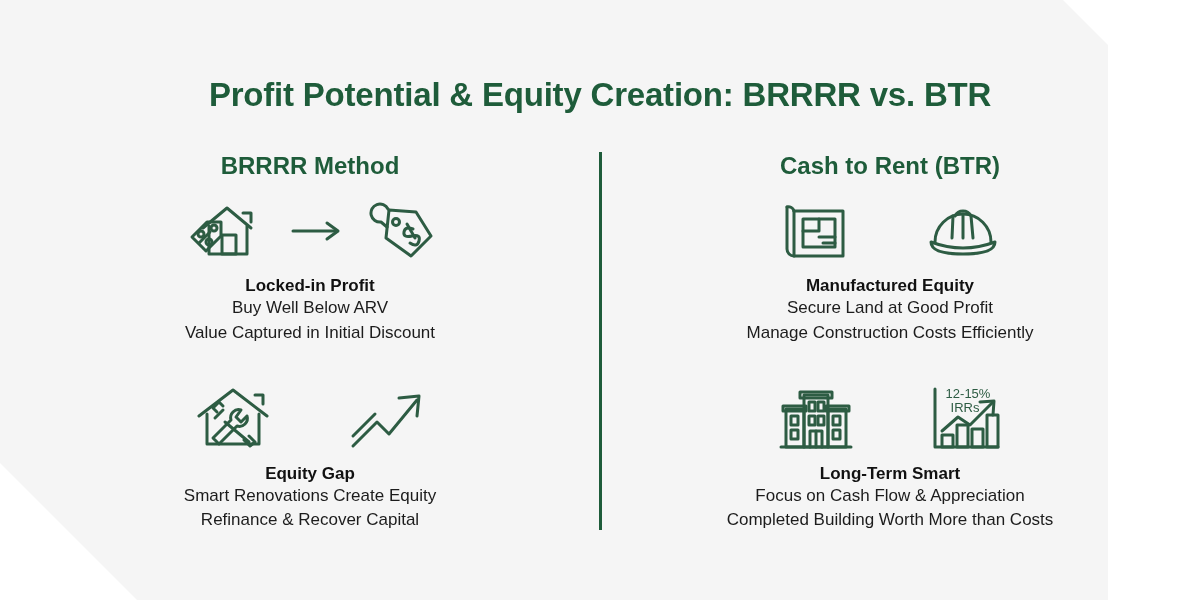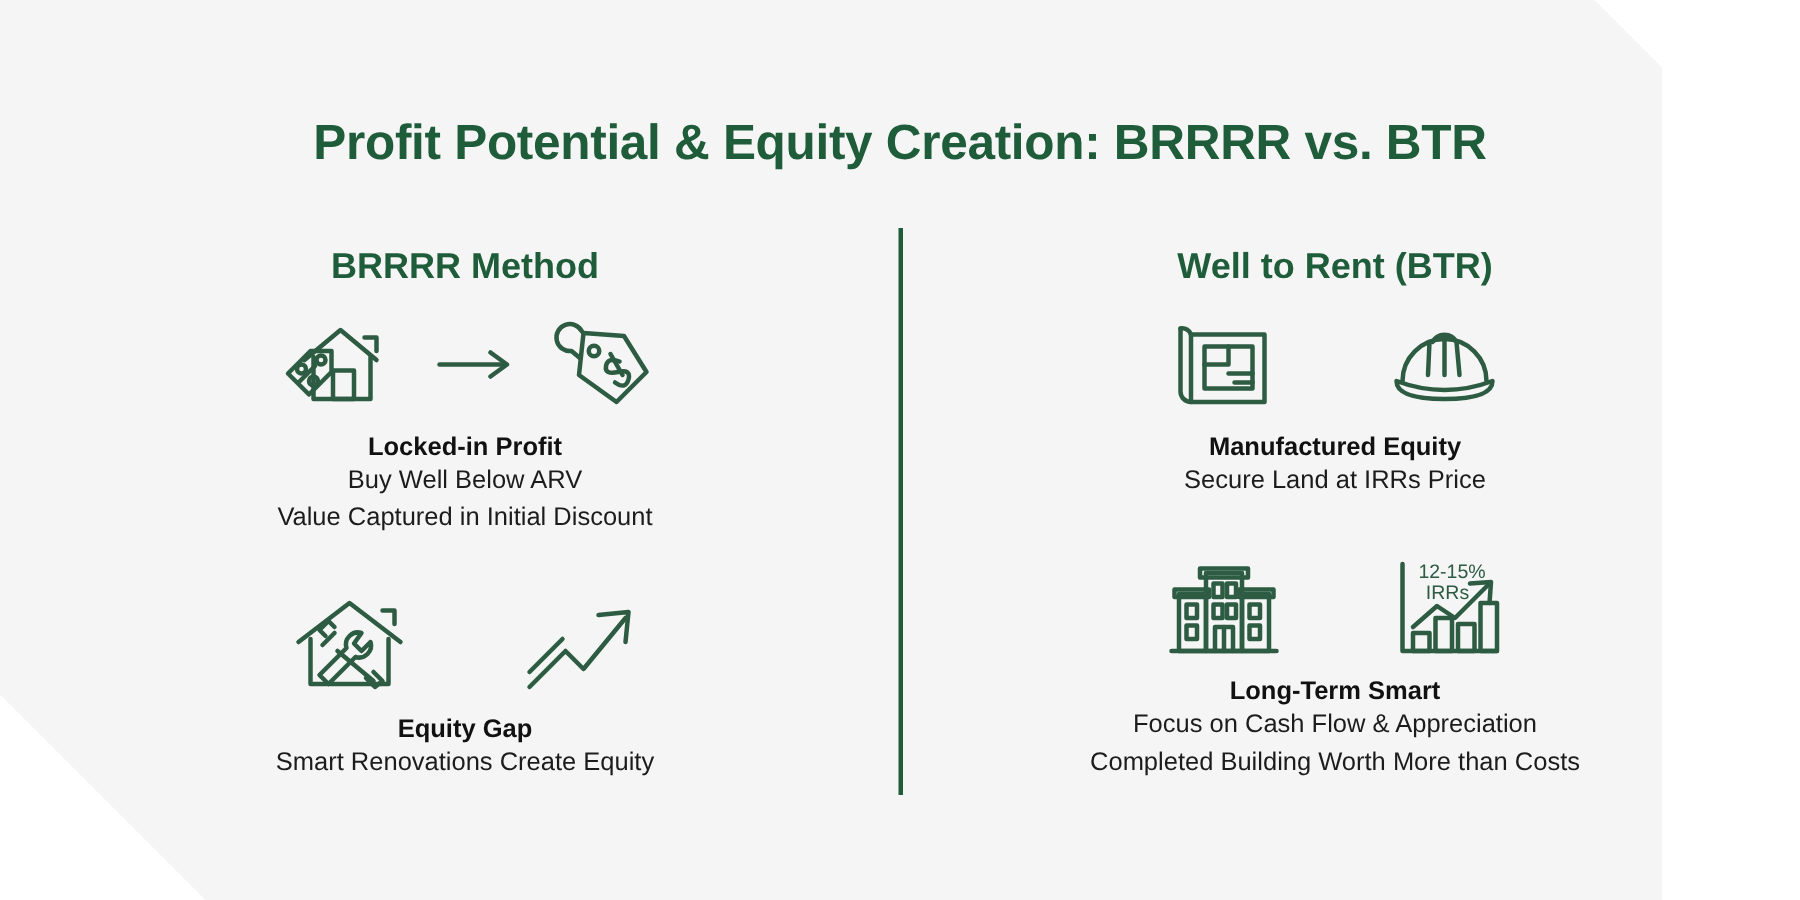--- a/index.html
+++ b/index.html
@@ -29,21 +29,21 @@
 
   .divider{
     position:absolute;
     left:599px;top:152px;
     width:3px;height:378px;
     background:#1e5c3a;
   }
 
   .col{
     position:absolute;
-    top:164px;
+    top:152px;
     width:560px;
   }
   .col-left{left:30px;}
   .col-right{left:610px;}
 
   .col-head{
     text-align:center;
     font-size:24px;
     font-weight:bold;
     color:#1e5c3a;
@@ -159,25 +159,26 @@
               <path d="M6 60 L30 36 L42 48 L70 14"></path>
               <path d="M52 12 L72 10 L70 30"></path>
               <path d="M6 50 L28 28"></path>
             </g>
           </svg>
         </span>
 
       </div>
       <div class="item-title">Equity Gap</div>
       <div class="item-line">Smart Renovations Create Equity</div>
+      <div class="item-line">Refinance &amp; Recover Capital</div>
     </div>
   </div>
 
   <div class="col col-right">
-    <div class="col-head">Well to Rent (BTR)</div>
+    <div class="col-head">Cash to Rent (BTR)</div>
 
     <div class="block">
       <div class="icons wide">
 
         <span class="icon-wrap">
           <svg width="72" height="68" viewBox="0 0 72 68">
             <g fill="none" stroke="#2d5c43" stroke-width="3" stroke-linecap="round" stroke-linejoin="round">
               <path d="M8 10 L8 52 a7 7 0 0 0 7 7 L64 59 L64 14 L15 14"></path>
               <path d="M15 14 a6 6 0 0 0 -7 -4"></path>
               <path d="M15 14 L15 59"></path>
@@ -196,21 +197,22 @@
               <path d="M30 16 a9 9 0 0 1 16 0 L48 38"></path>
               <path d="M28 16 L27 38"></path>
               <path d="M38 14 L38 38"></path>
               <path d="M6 42 q32 12 64 0 q0 12 -32 12 q-32 0 -32 -12 Z"></path>
             </g>
           </svg>
         </span>
 
       </div>
       <div class="item-title">Manufactured Equity</div>
-      <div class="item-line">Secure Land at IRRs Price</div>
+      <div class="item-line">Secure Land at Good Profit</div>
+      <div class="item-line">Manage Construction Costs Efficiently</div>
     </div>
 
     <div class="block second">
       <div class="icons wide">
 
         <span class="icon-wrap">
           <svg width="76" height="68" viewBox="0 0 76 68">
             <g fill="none" stroke="#2d5c43" stroke-width="3" stroke-linecap="round" stroke-linejoin="round">
               <rect x="26" y="10" width="24" height="52"></rect>
               <path d="M22 7 L54 7 L54 13 L22 13 Z"></path>

